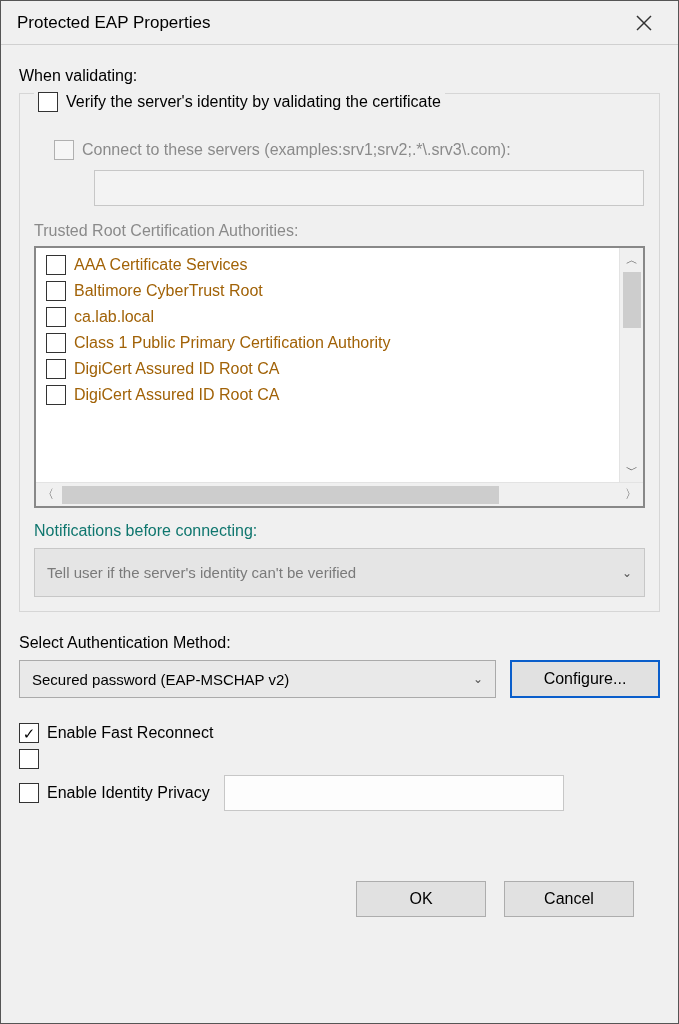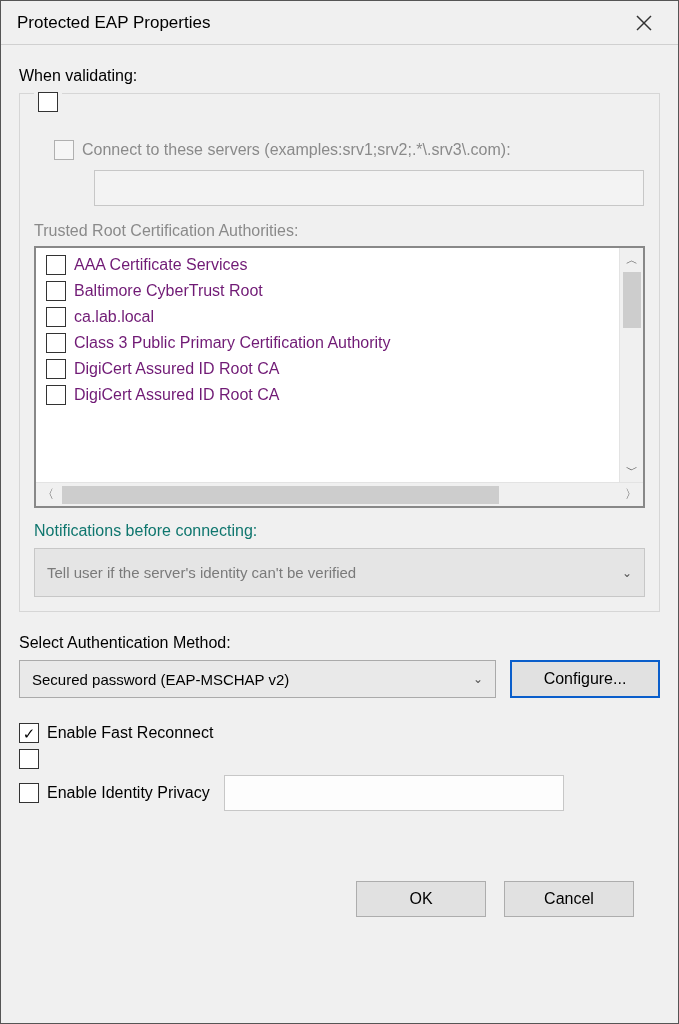--- a/index.html
+++ b/index.html
@@ -119,21 +119,21 @@
       flex: 1;
       padding: 4px 0;
       overflow: hidden;
     }
     .list-row {
       display: flex;
       align-items: center;
       gap: 8px;
       padding: 3px 10px;
     }
-    .list-row .item-label { font-size: 16px; color: #701a75; }
+    .list-row .item-label { font-size: 16px; color: #a16207; }
     .list-row.selected .item-label {
       background: #0078d7;
       color: #fff;
       padding: 0 2px;
     }
     .vscroll {
       width: 24px;
       background: #f0f0f0;
       display: flex;
       flex-direction: column;
@@ -238,20 +238,21 @@
 </div>
 
 <div class="body">
 
   <div class="section-label">When validating:</div>
 
   <div class="groupbox">
 
     <div class="check-row offset-top">
       <span class="checkbox"></span>
+      <span class="check-label">Verify the server's identity by validating the certificate</span>
     </div>
 
     <div class="sub-indent">
       <div class="check-row disabled">
         <span class="checkbox disabled"></span>
         <span class="check-label">Connect to these servers (examples:srv1;srv2;.*\.srv3\.com):</span>
       </div>
       <input class="text-input disabled" disabled="" value="" style="">
     </div>
 
@@ -267,21 +268,21 @@
           <div class="list-row">
             <span class="checkbox"></span>
             <span class="item-label">Baltimore CyberTrust Root</span>
           </div>
           <div class="list-row">
             <span class="checkbox"></span>
             <span class="item-label">ca.lab.local</span>
           </div>
           <div class="list-row">
             <span class="checkbox"></span>
-            <span class="item-label">Class 3 Public Primary Certification Authority</span>
+            <span class="item-label">Class 1 Public Primary Certification Authority</span>
           </div>
           <div class="list-row">
             <span class="checkbox"></span>
             <span class="item-label">DigiCert Assured ID Root CA</span>
           </div>
           <div class="list-row">
             <span class="checkbox"></span>
             <span class="item-label">DigiCert Assured ID Root CA</span>
           </div>
         </div>

